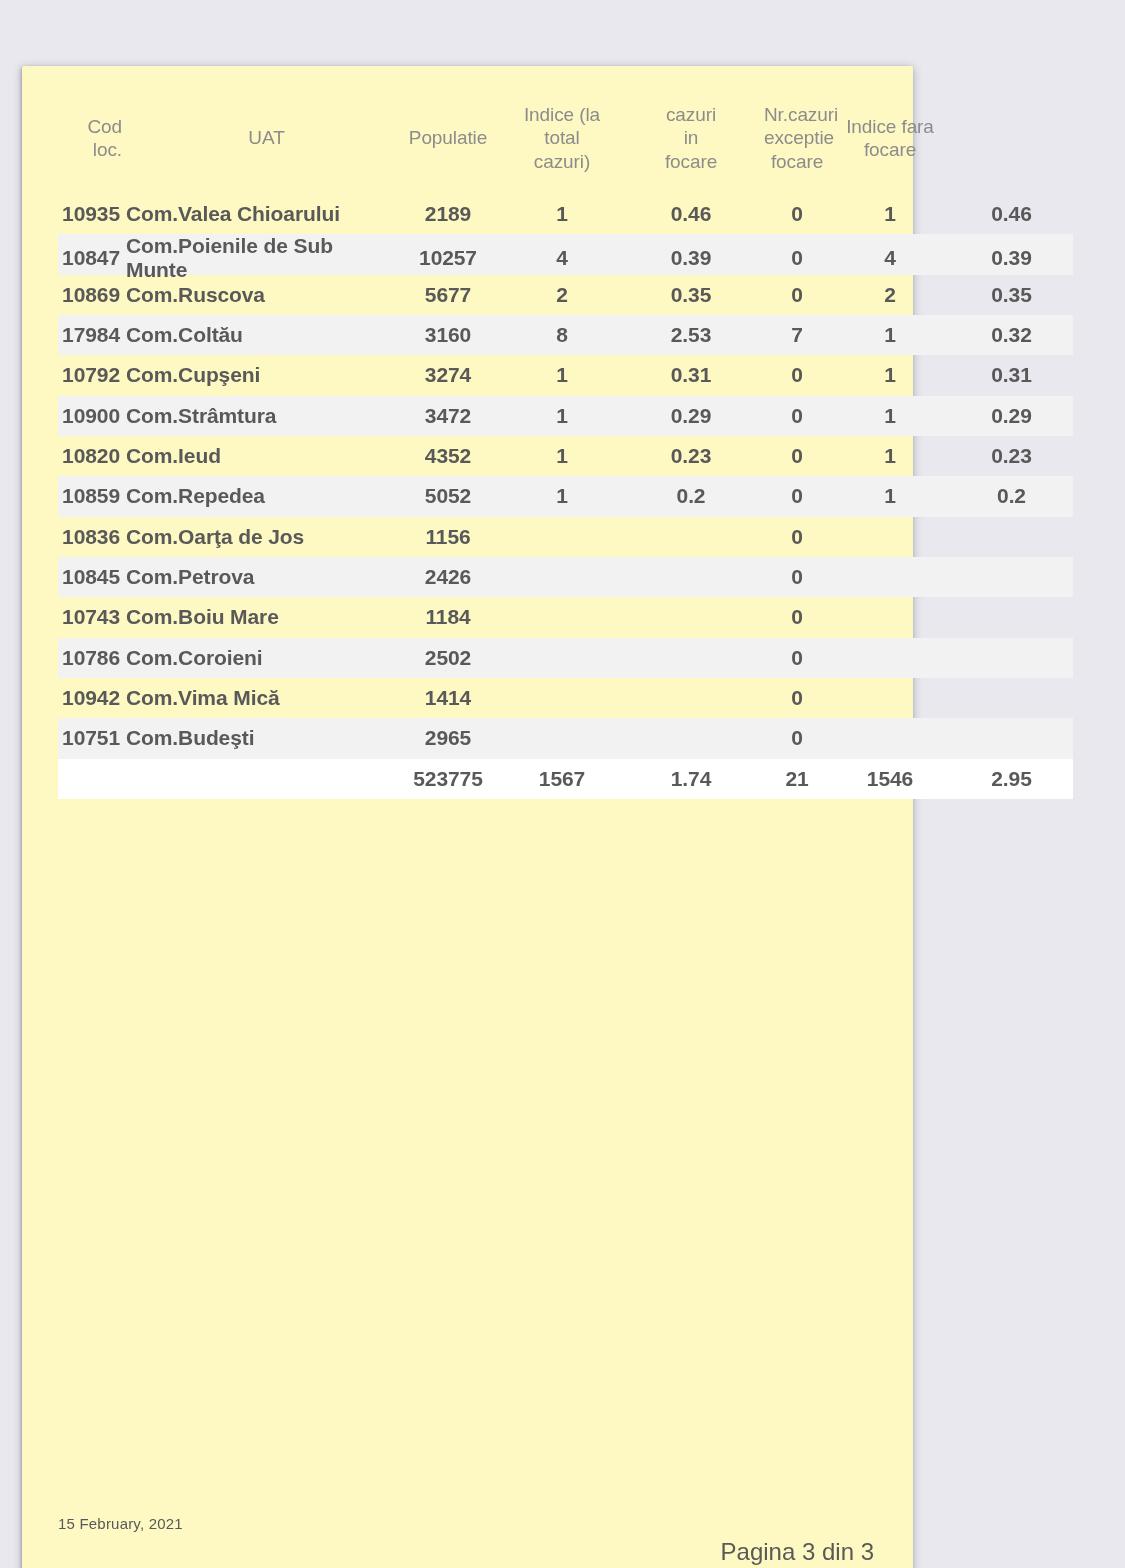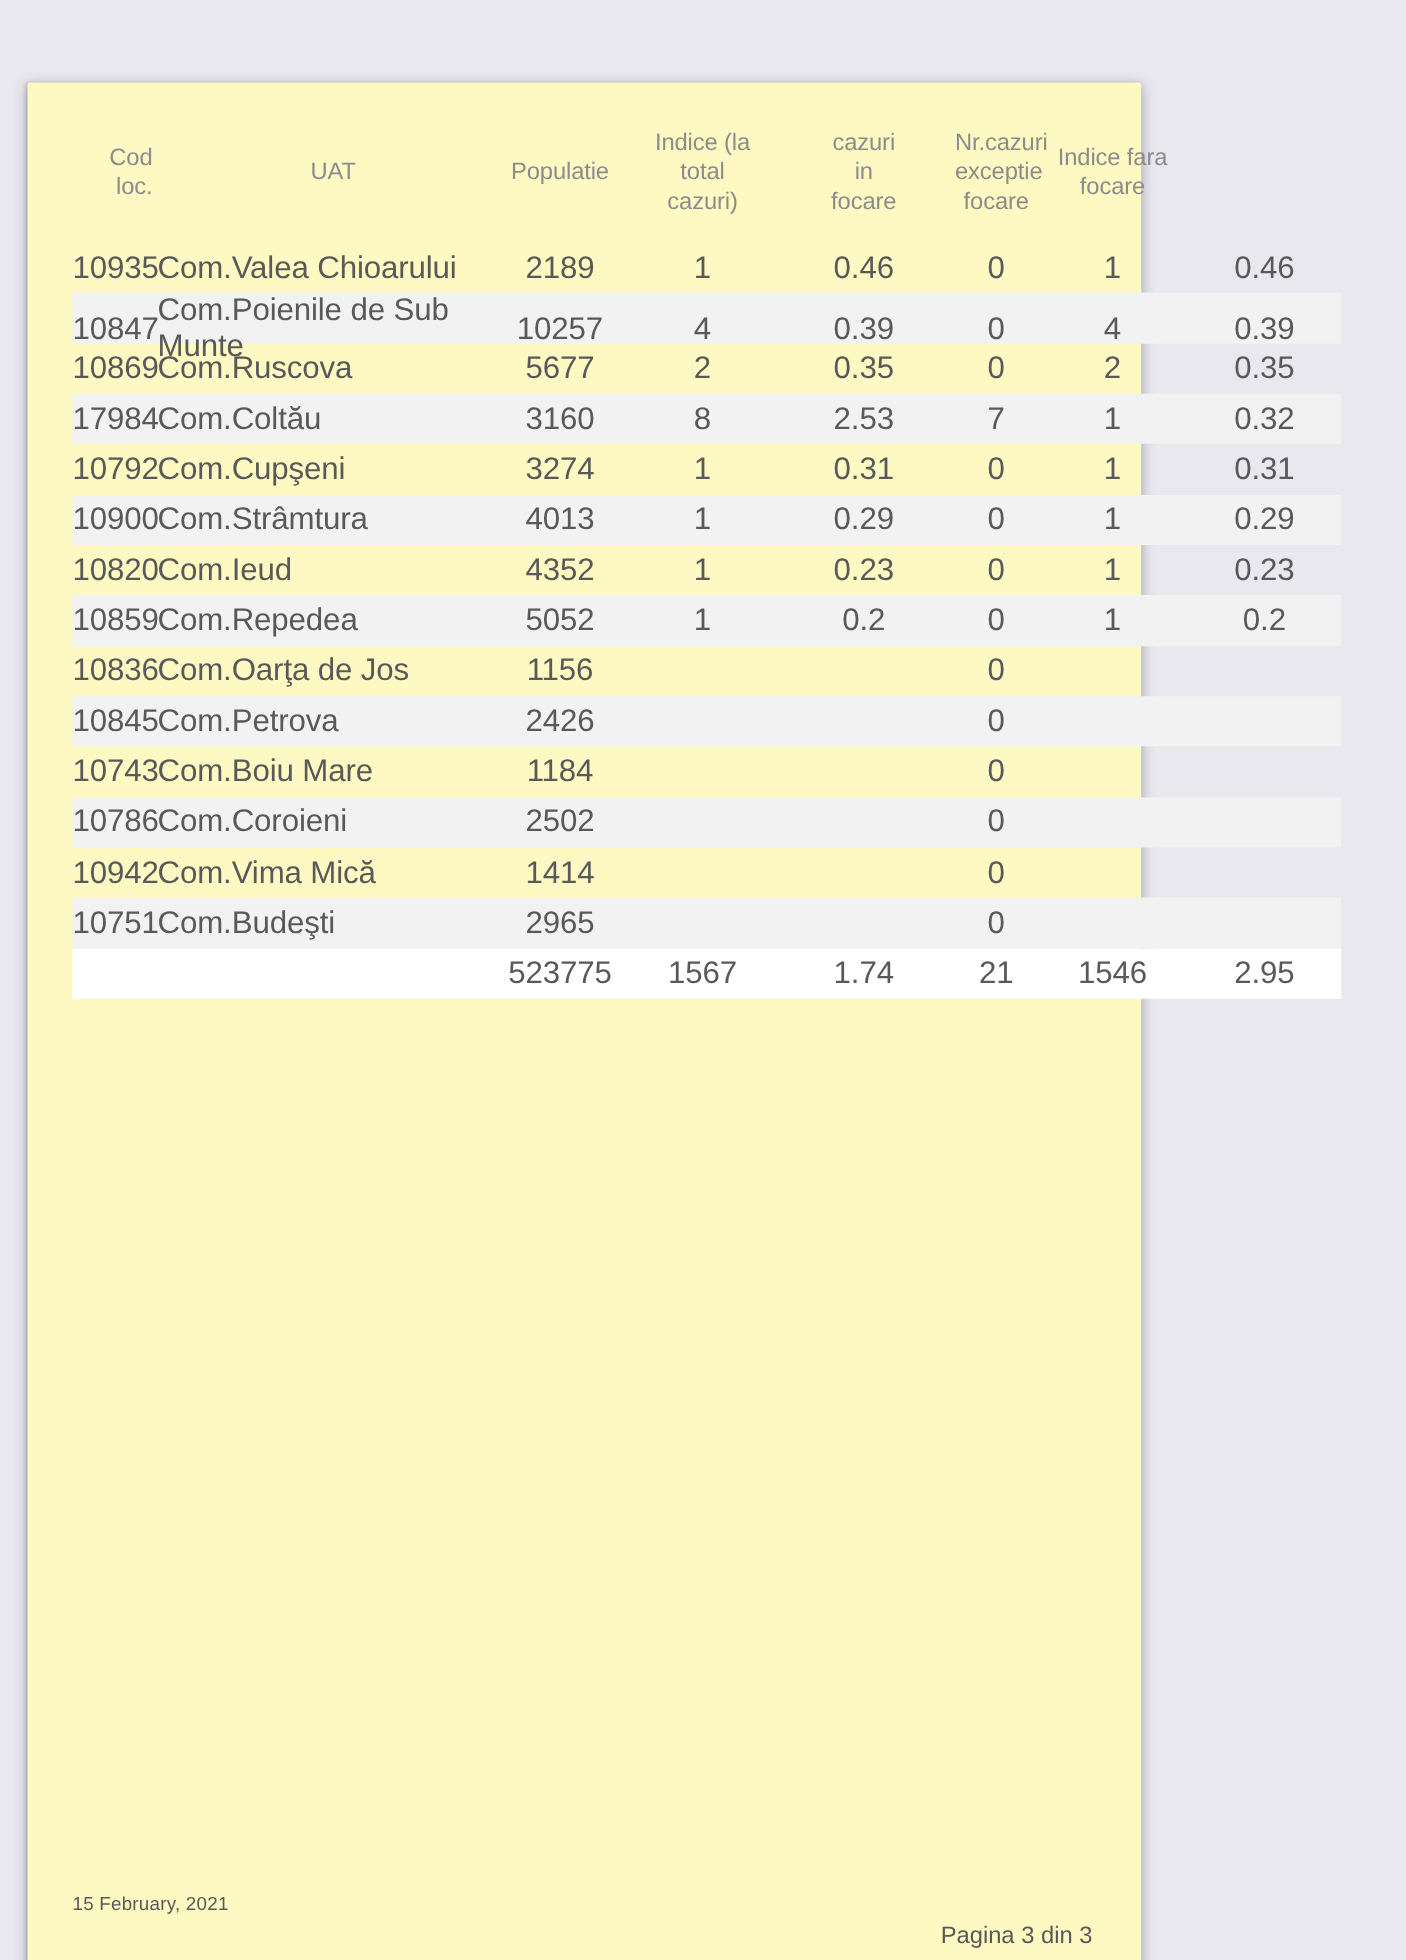--- a/index.html
+++ b/index.html
@@ -52,23 +52,24 @@
   }
   .hcell.c0 { text-align: right; padding-right: 2px; }
   .hcell.c1 { text-align: center; padding-left: 19px; }
   .tbody {
     position: absolute;
     top: 128px;
     width: 100%;
   }
   .trow {
     height: 40.33px;
-    font-size: 25px;
+    font-size: 21px;
     color: #595959;
     letter-spacing: -0.1px;
+    font-weight: bold;
   }
   .tbody .trow:nth-child(even) { background: #f2f2f2; }
   .cell { text-align: center; }
   .cell.c0 { text-align: right; padding-right: 4px; }
   .cell.c1 { text-align: left; padding-left: 2px; }
   .totals-row {
     position: absolute;
     top: 692.6px;
     width: 100%;
     height: 40.33px;
@@ -79,21 +80,21 @@
     left: 36px;
     top: 1449px;
     font-size: 15px;
     color: #595959;
     letter-spacing: 0.2px;
   }
   .page-number {
     position: absolute;
     right: 39px;
     top: 1472px;
-    font-size: 19px;
+    font-size: 24px;
     color: #595959;
     text-align: right;
   }
 </style>
 </head>
 <body>
 
 <div class="page">
 
   <div class="report-table">
@@ -159,21 +160,21 @@
           <div class="cell c2">3274</div>
           <div class="cell c3">1</div>
           <div class="cell c4">0.31</div>
           <div class="cell c5">0</div>
           <div class="cell c6">1</div>
           <div class="cell c7">0.31</div>
         </div>
         <div class="trow">
           <div class="cell c0">10900</div>
           <div class="cell c1">Com.Strâmtura</div>
-          <div class="cell c2">4013</div>
+          <div class="cell c2">3472</div>
           <div class="cell c3">1</div>
           <div class="cell c4">0.29</div>
           <div class="cell c5">0</div>
           <div class="cell c6">1</div>
           <div class="cell c7">0.29</div>
         </div>
         <div class="trow">
           <div class="cell c0">10820</div>
           <div class="cell c1">Com.Ieud</div>
           <div class="cell c2">4352</div>

